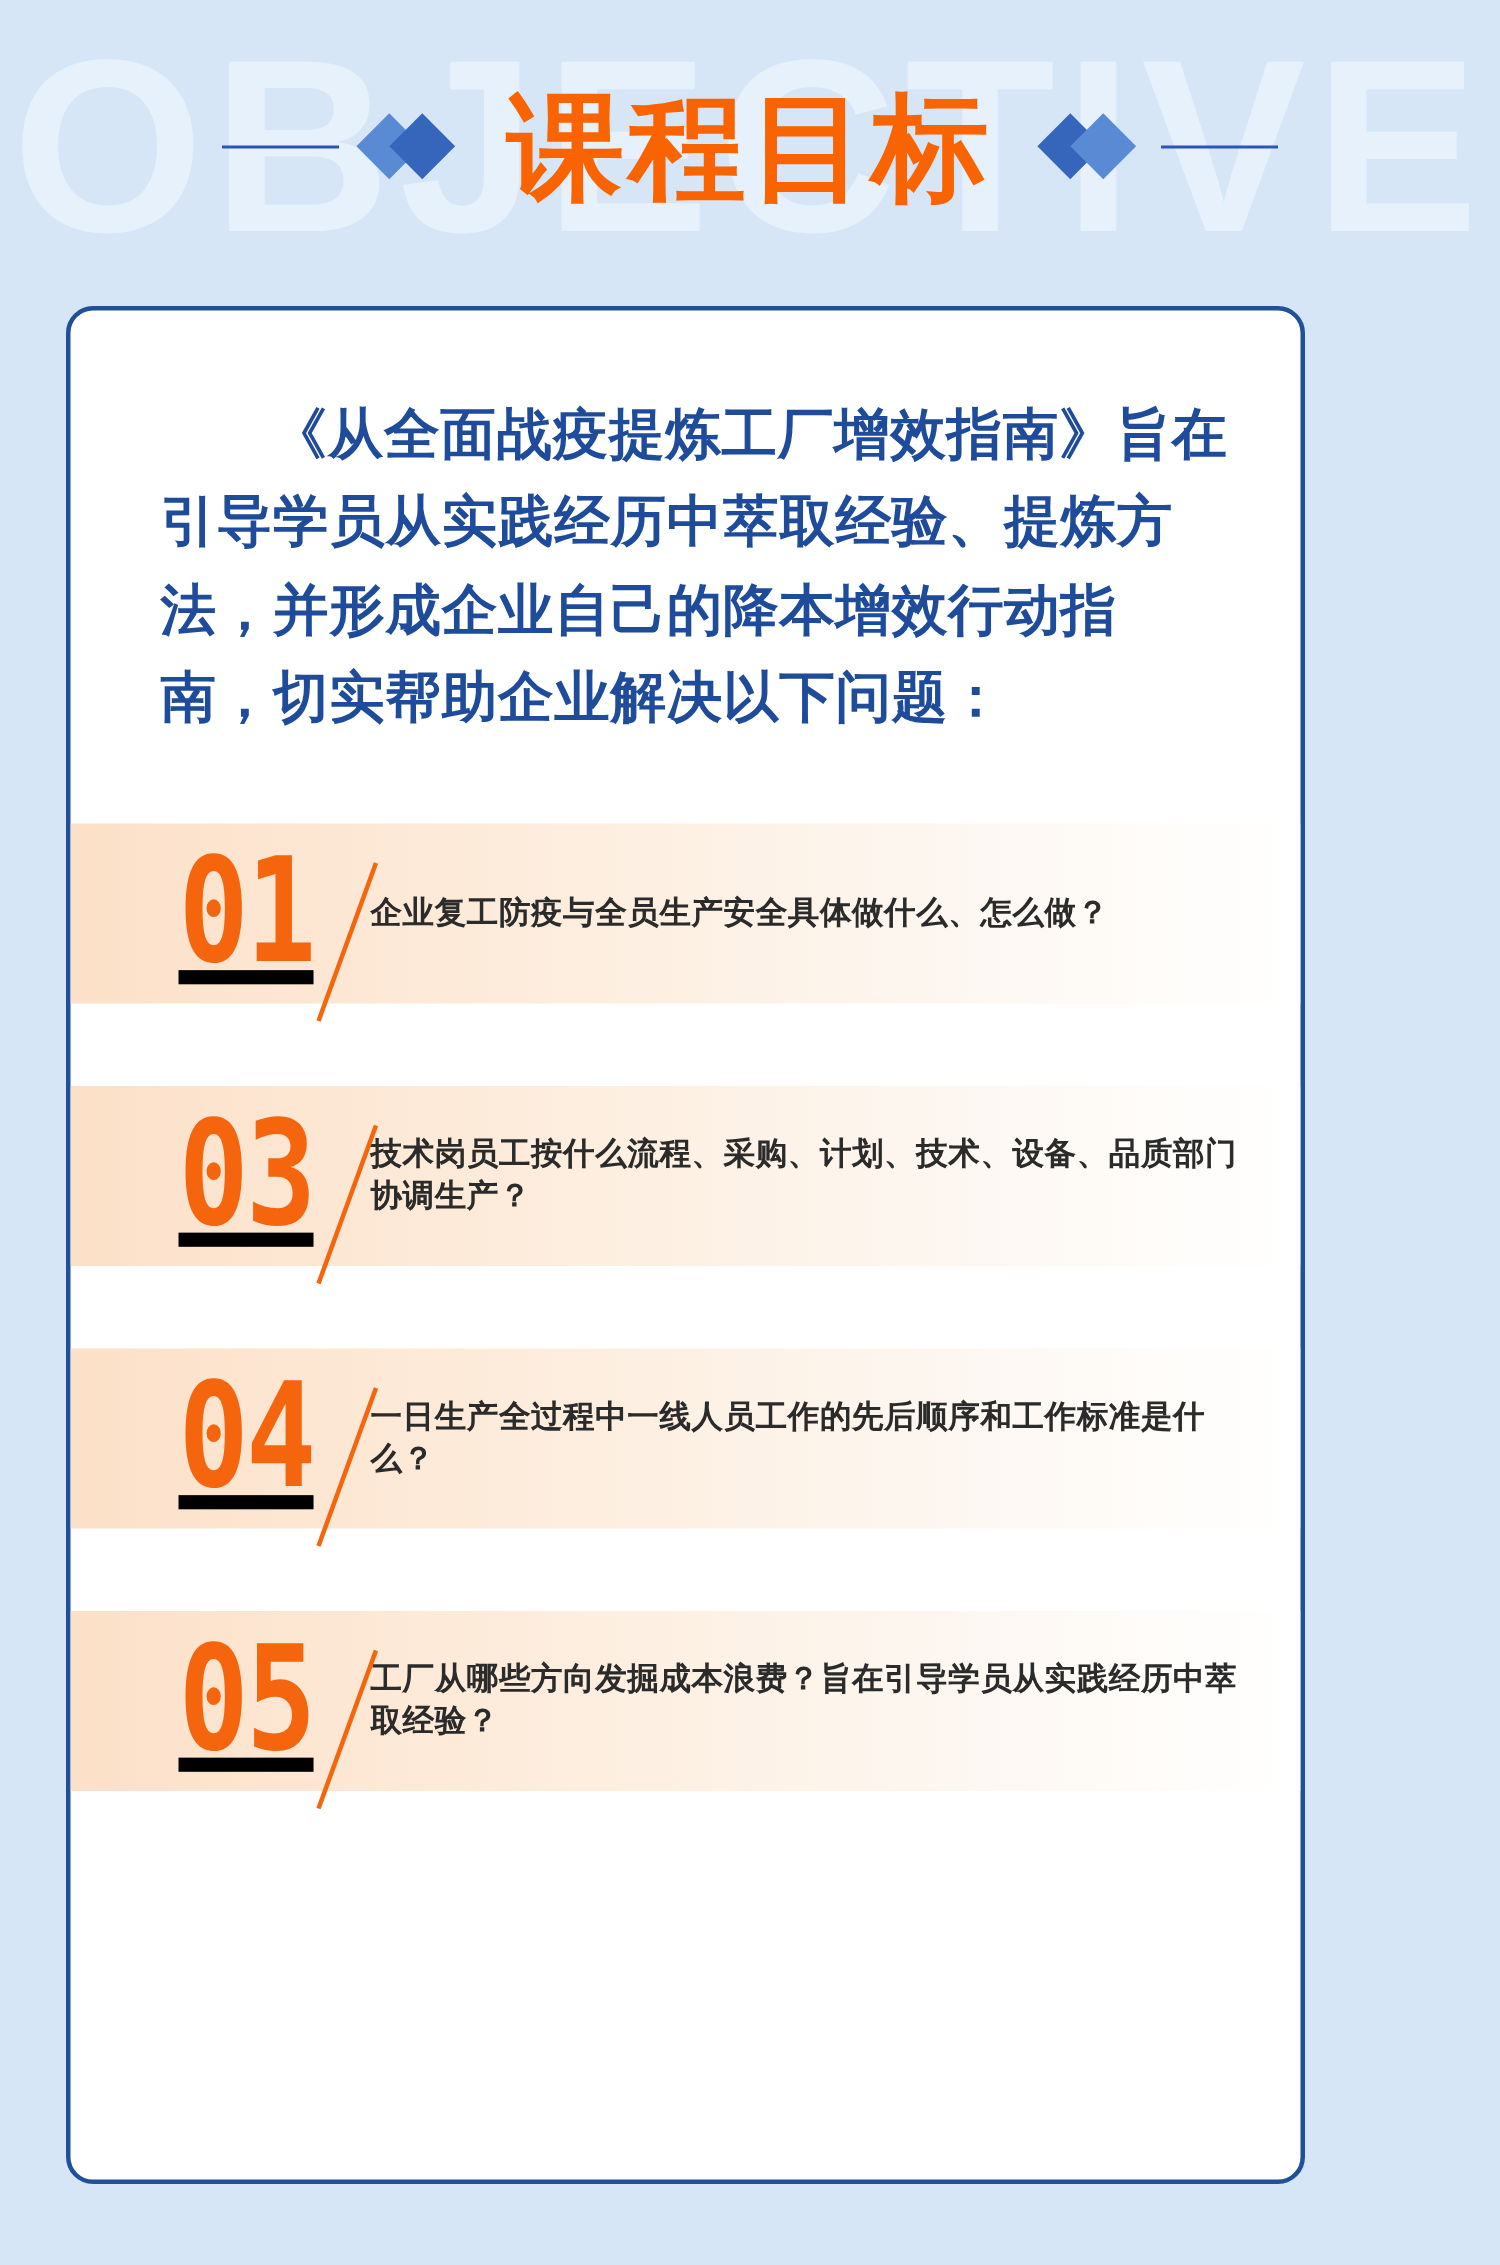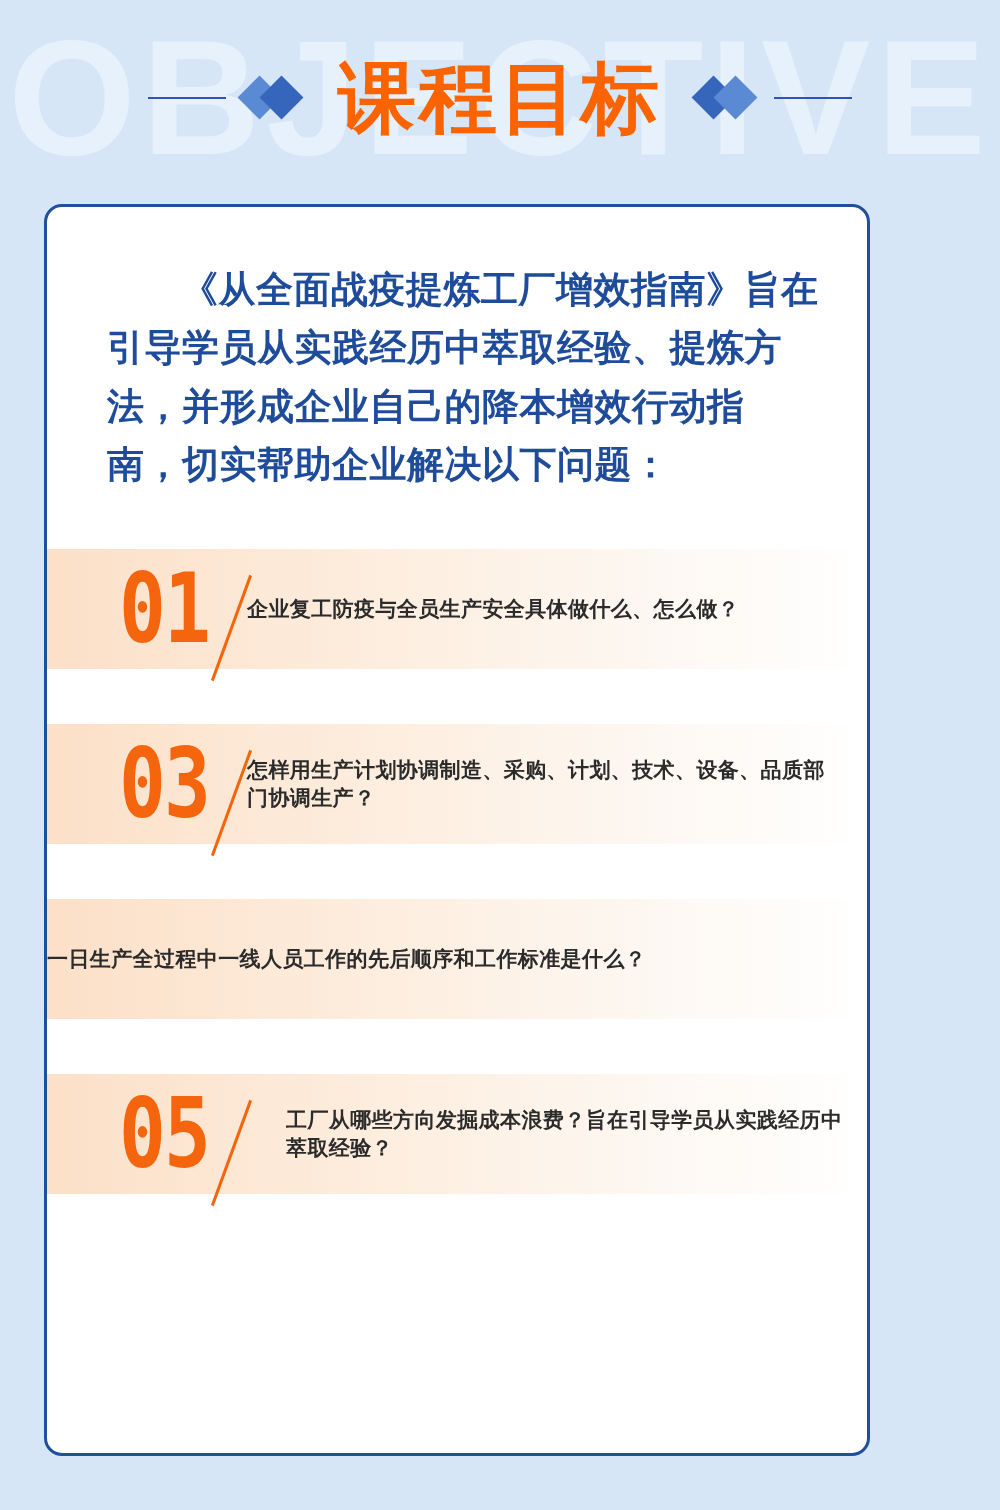--- a/index.html
+++ b/index.html
@@ -115,31 +115,32 @@
     margin-top: 54px;
   }
   .item {
     position: relative;
     height: 120px;
     margin-bottom: 55px;
     background: linear-gradient(to right, #fce0c8 0%, #fdeedf 42%, #fdf7f1 72%, #ffffff 100%);
     display: flex;
     align-items: center;
   }
-  .item:last-child { margin-bottom: 12px; gap: 39px; }
+  .item:last-child { margin-bottom: 12px; }
 
   .num-wrap {
     position: relative;
     width: 200px;
     flex: 0 0 auto;
     display: flex;
     align-items: center;
     justify-content: flex-start;
     padding-left: 72px;
     box-sizing: border-box;
+    text-decoration: underline;
   }
   .num {
     font-family: "DejaVu Sans Mono", "Liberation Mono", monospace;
     font-size: 82px;
     font-weight: bold;
     color: #f4650d;
     line-height: 1;
     letter-spacing: -2px;
     transform: scaleY(1.18) scaleX(0.95);
     transform-origin: left center;
@@ -197,24 +198,28 @@
       </div>
       <div class="item-text">企业复工防疫与全员生产安全具体做什么、怎么做？</div>
     </div>
 
 
     <div class="item">
       <div class="num-wrap">
         <span class="num">03</span>
         <span class="slash"></span>
       </div>
-      <div class="item-text">怎样用生产计划协调制造、采购、计划、技术、设备、品质部门协调生产？</div>
-    </div>
-
-    <div class="item">
+      <div class="item-text">技术岗员工按什么流程、采购、计划、技术、设备、品质部门协调生产？</div>
+    </div>
+
+    <div class="item">
+      <div class="num-wrap">
+        <span class="num">04</span>
+        <span class="slash"></span>
+      </div>
       <div class="item-text">一日生产全过程中一线人员工作的先后顺序和工作标准是什么？</div>
     </div>
 
     <div class="item">
       <div class="num-wrap">
         <span class="num">05</span>
         <span class="slash"></span>
       </div>
       <div class="item-text">工厂从哪些方向发掘成本浪费？旨在引导学员从实践经历中萃取经验？</div>
     </div>

